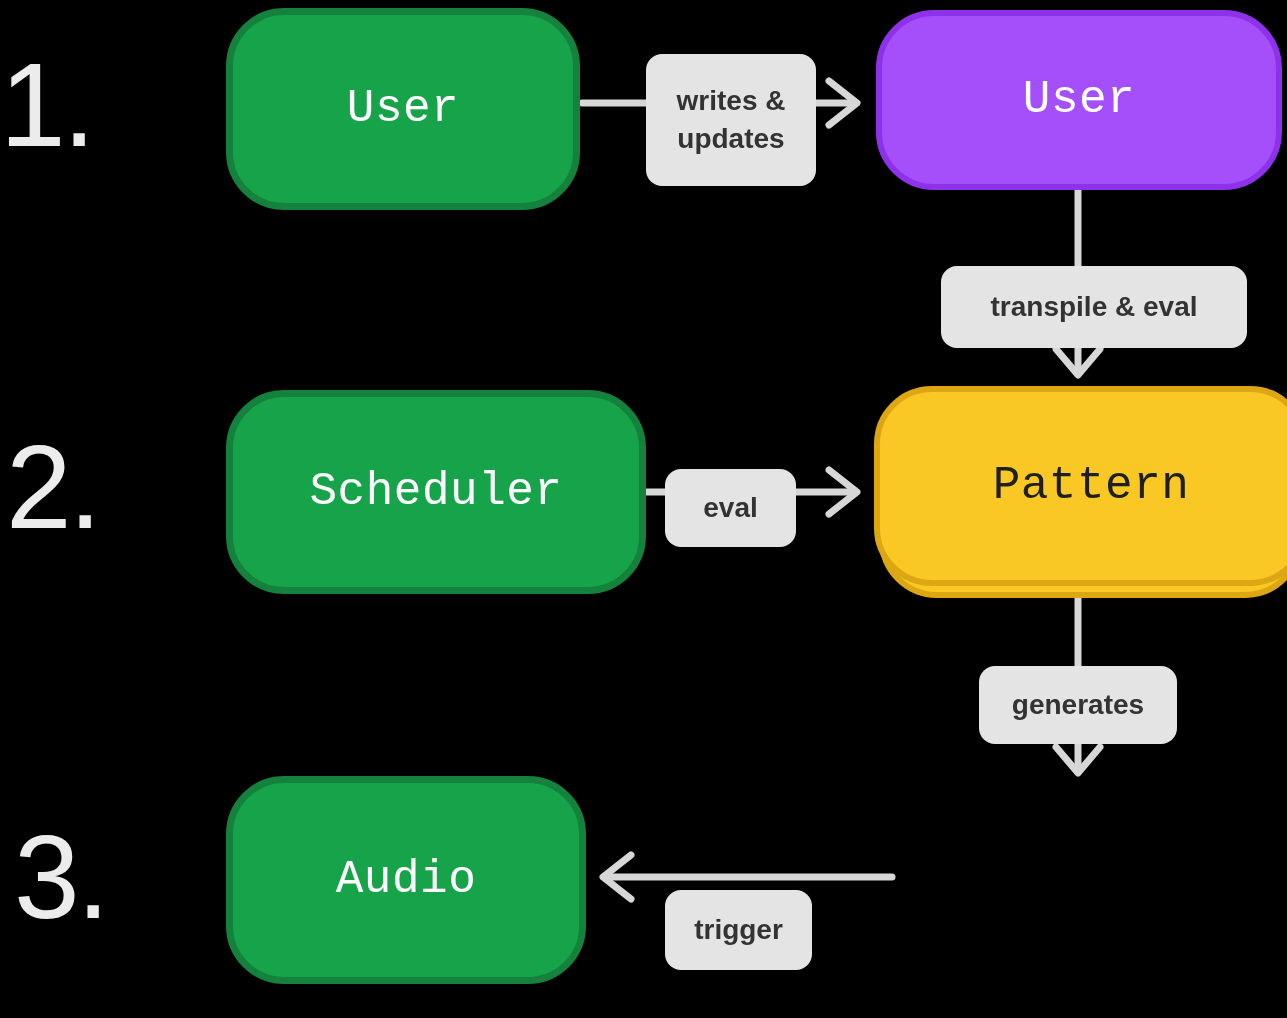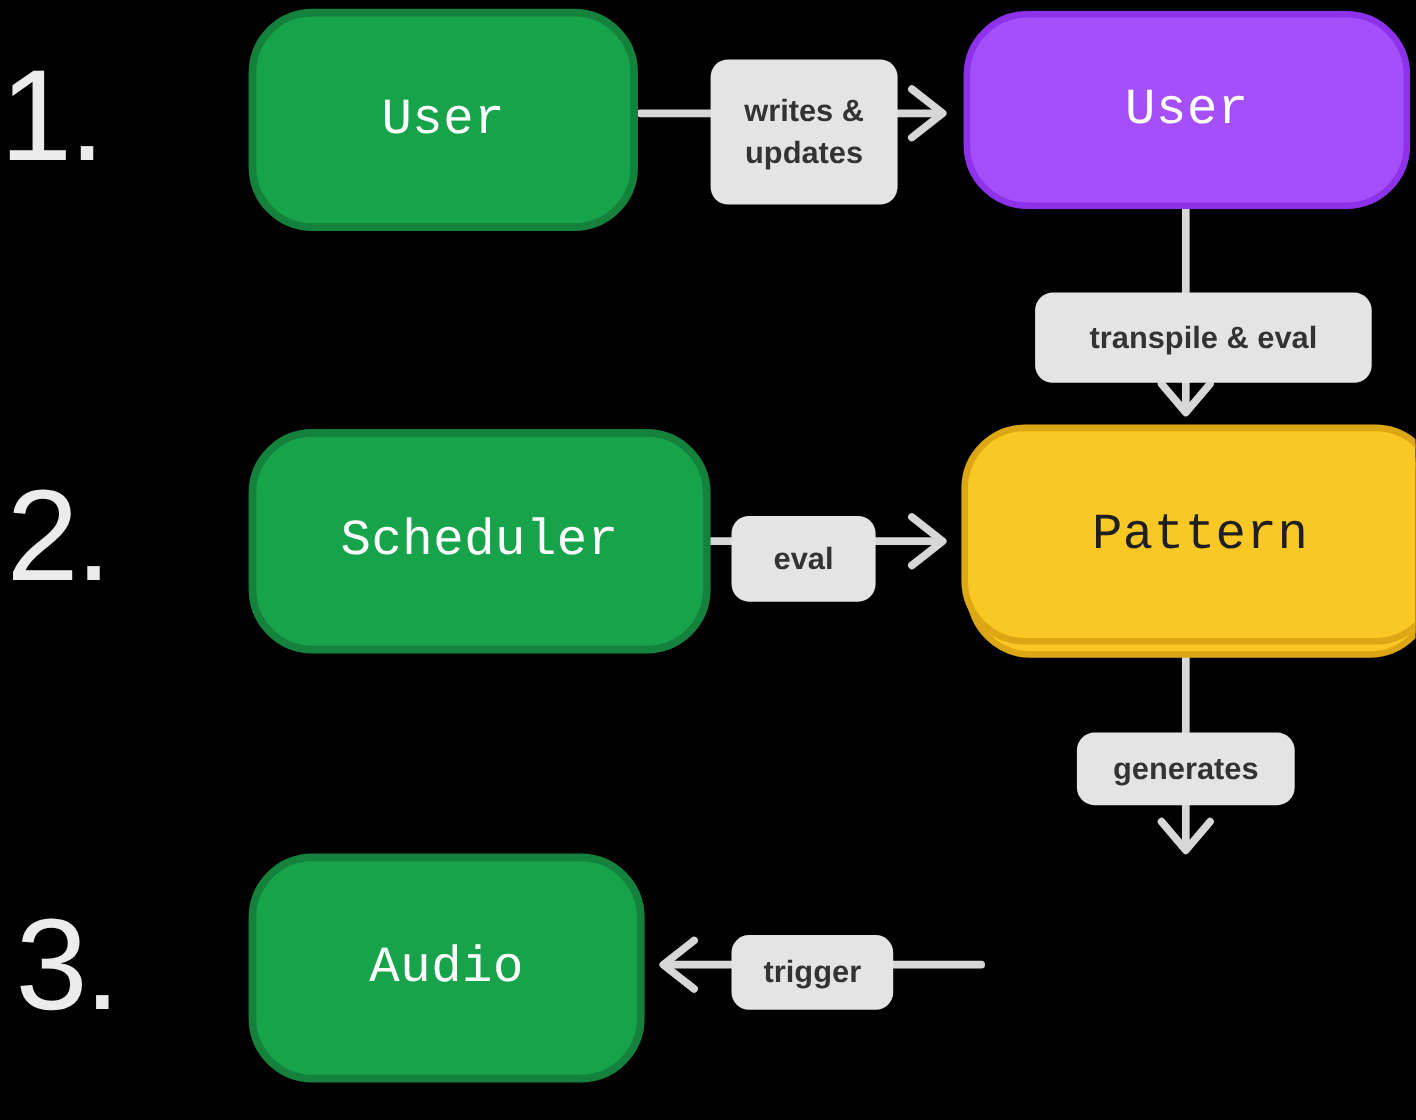--- a/index.html
+++ b/index.html
@@ -148,21 +148,21 @@
   </div>
 
   <div class="chip" style="left:941px; top:250px; width:306px; height:82px;">
     <span>transpile &amp; eval</span>
   </div>
 
   <div class="chip" style="left:665px; top:453px; width:131px; height:78px;">
     <span>eval</span>
   </div>
 
-  <div class="chip" style="left:979px; top:650px; width:198px; height:66px;align-items:center;">
+  <div class="chip" style="left:979px; top:650px; width:198px; height:78px;align-items:center;">
     <span>generates</span>
   </div>
 
-  <div class="chip" style="left:665px; top:834px; width:147px; height:68px;">
+  <div class="chip" style="left:665px; top:874px; width:147px; height:80px;">
     <span>trigger</span>
   </div>
 
 </div>
 
 </body></html>

